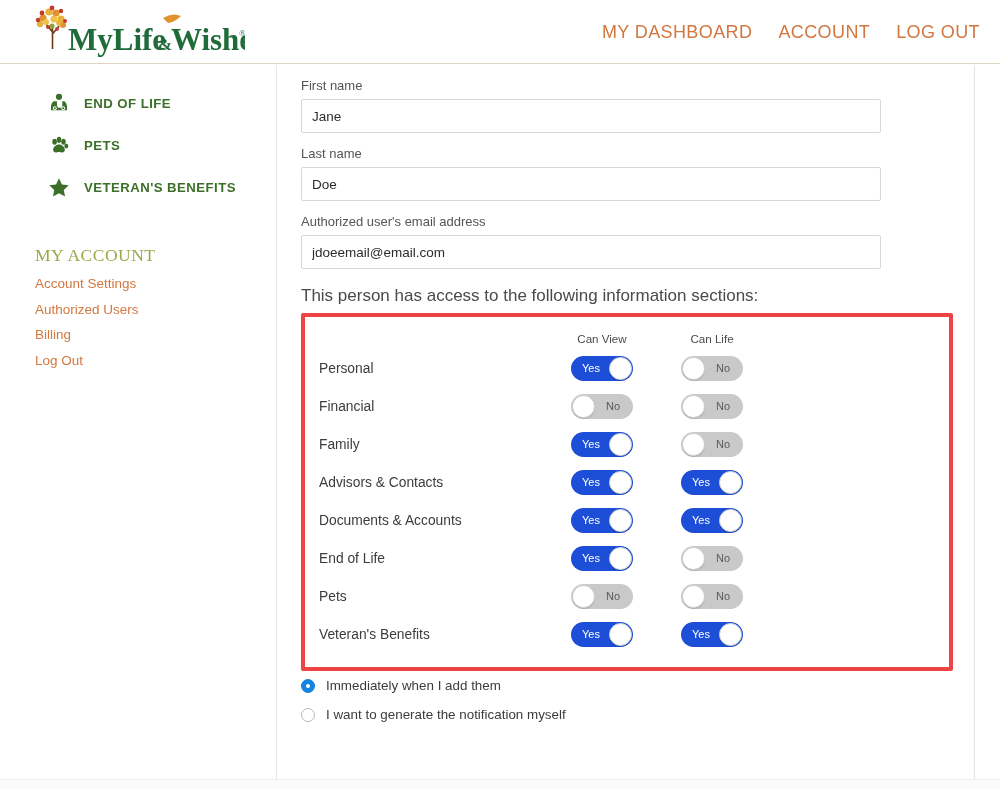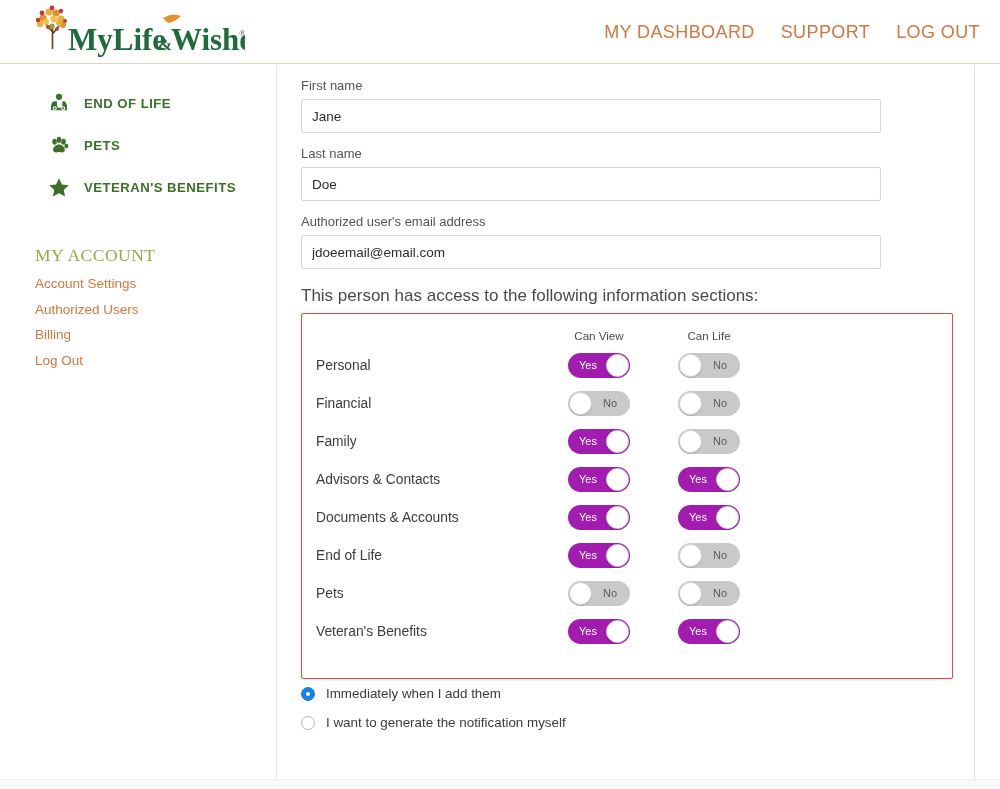--- a/index.html
+++ b/index.html
@@ -155,24 +155,24 @@
   .section-note {
     color: #4a4a4a;
     font-size: 17px;
     margin-top: 17px;
     margin-bottom: 7px;
   }
 
   
   .perm-panel {
     width: 652px;
-    border: 1px solid #ef4444;
+    border: 4px solid #ef4444;
     border-radius: 2px;
     background: #ffffff;
-    padding: 10px 0 28px 0;
+    padding: 10px 0 14px 0;
   }
   .perm-head {
     display: flex;
     align-items: center;
     height: 22px;
   }
   .perm-head .perm-name { width: 242px; }
   .perm-head .perm-col {
     width: 110px;
     text-align: center;
@@ -200,21 +200,21 @@
   
   .toggle {
     position: relative;
     width: 62px;
     height: 25px;
     border-radius: 13px;
     cursor: pointer;
     display: block;
     user-select: none;
   }
-  .toggle.on  { background: #a21caf; }
+  .toggle.on  { background: #1d4ed8; }
   .toggle.off { background: #c9c9c9; }
   .toggle .t-text {
     position: absolute;
     top: 0;
     height: 25px;
     line-height: 25px;
     font-size: 11px;
     width: 36px;
     text-align: center;
   }
@@ -317,21 +317,21 @@
 
         <text x="38" y="48" font-family="Liberation Serif, serif" font-size="31" font-weight="bold" fill="#1f6b3a">MyLife</text>
         <text x="128" y="48" font-family="Liberation Serif, serif" font-size="17" font-weight="bold" fill="#1f6b3a">&amp;</text>
         <text x="141" y="48" font-family="Liberation Serif, serif" font-size="31" font-weight="bold" fill="#1f6b3a">Wishes</text>
         <text x="209" y="34" font-family="Liberation Serif, serif" font-size="9" fill="#1f6b3a">®</text>
       </svg>
     </div>
 
     <div class="header-nav">
       <a href="#">MY DASHBOARD</a>
-      <a href="#">SUPPORT</a>
+      <a href="#">ACCOUNT</a>
       <a href="#">LOG OUT</a>
     </div>
   </div>
 
   <div class="sidebar">
 
     <div class="nav-main">
 
       <a class="nav-item" href="#">
         <span class="nav-icon">

